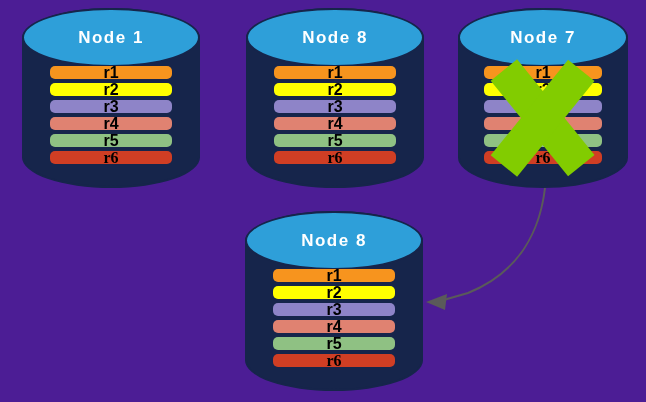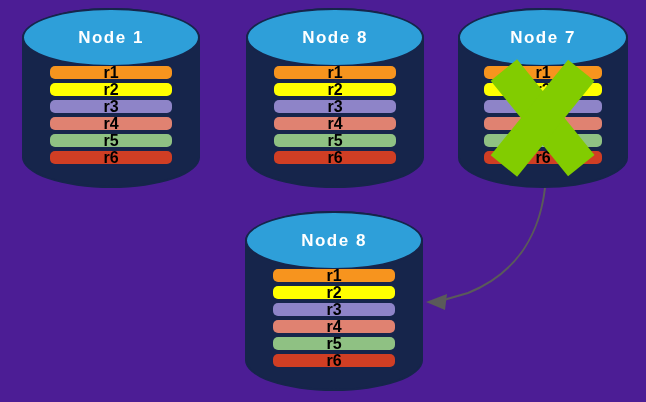--- a/index.html
+++ b/index.html
@@ -69,21 +69,21 @@
     margin-bottom: 4px;
     border-radius: 5px;
     display: flex;
     align-items: center;
     justify-content: center;
     color: #000000;
     font-size: 16px;
     font-weight: bold;
     line-height: 1;
   }
-  .row-bar:last-child { margin-bottom: 12px; }
+  .row-bar:last-child { margin-bottom: 12px; font-family: Liberation Serif, serif; }
 
   
   .cross {
     position: absolute;
     pointer-events: none;
   }
   .cross .bar {
     position: absolute;
     left: 50%;
     top: 50%;

